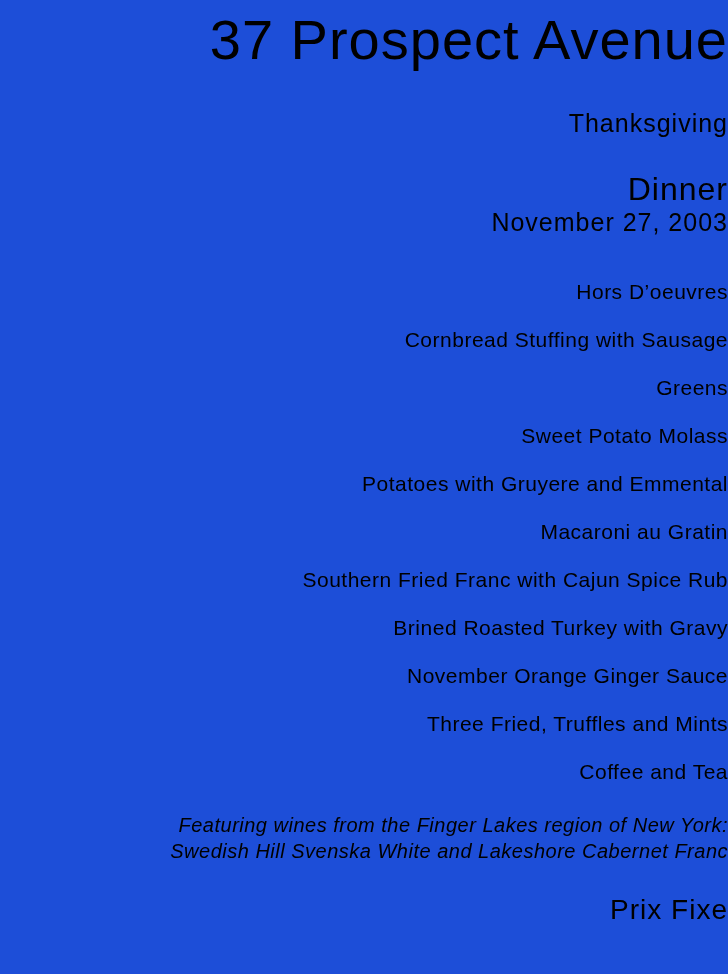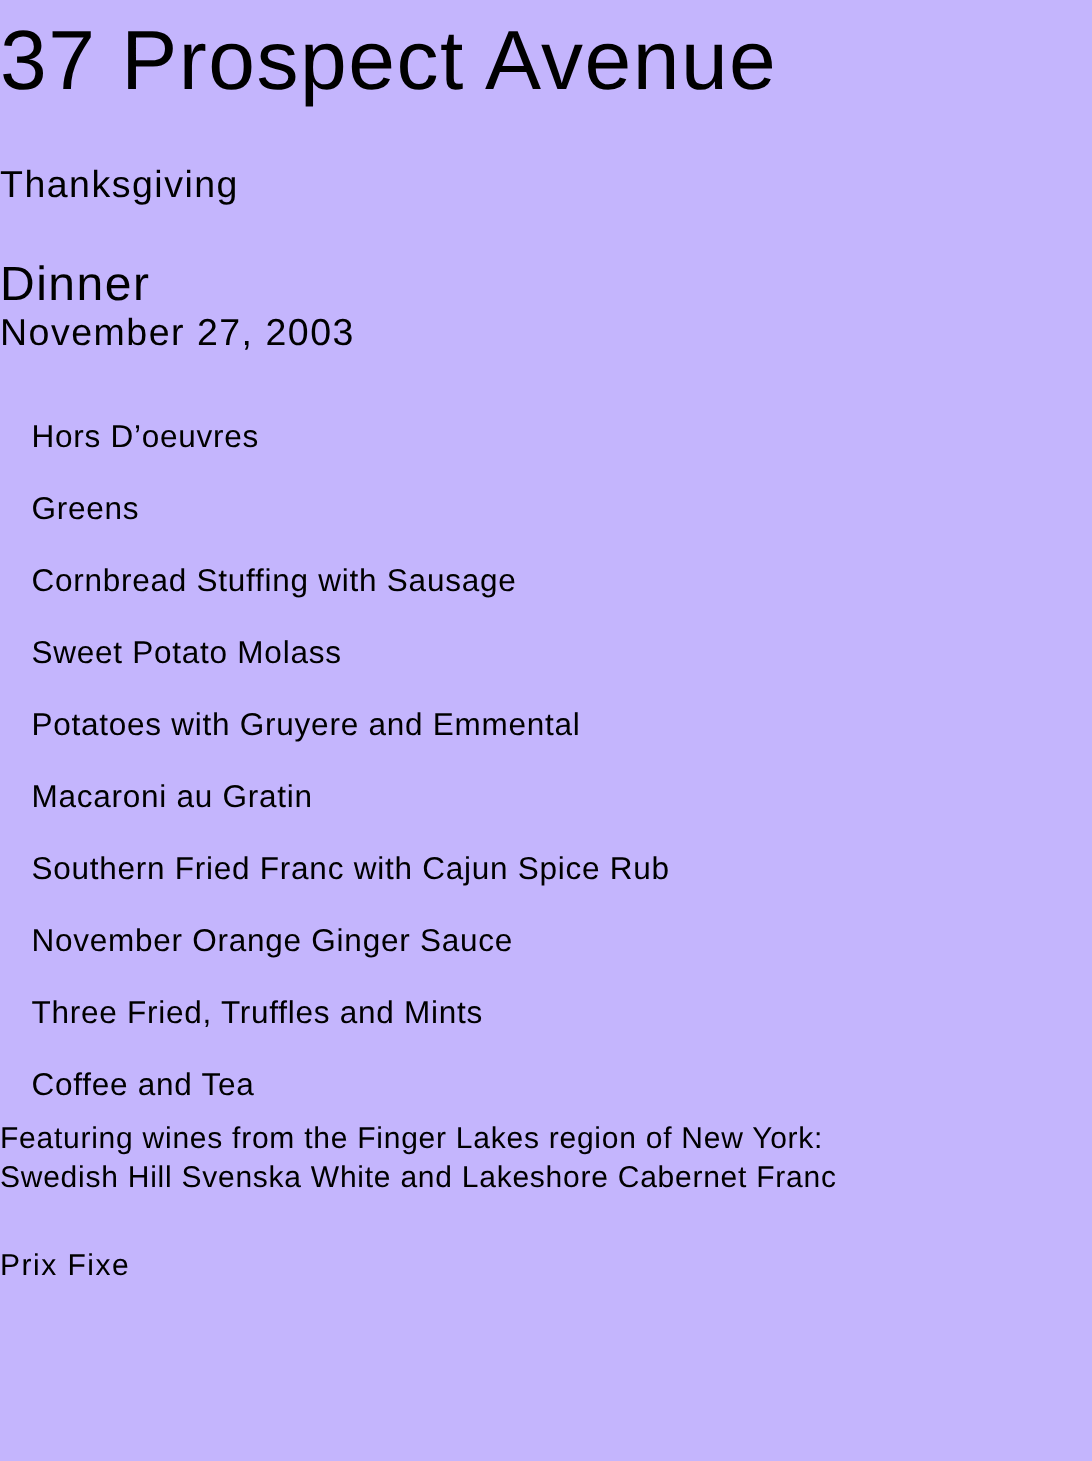--- a/index.html
+++ b/index.html
@@ -11,22 +11,22 @@
     height: 974px;
     background: #ffffff;
     overflow: hidden;
   }
   .menu-page {
     width: 728px;
     height: 974px;
     box-sizing: border-box;
     color: #000000;
     font-family: "Liberation Sans", sans-serif;
-    text-align: left;
-    background: #c4b5fd;
+    text-align: right;
+    background: #1d4ed8;
   }
   .menu-title {
     padding-top: 10px;
     font-size: 56px;
     line-height: 60px;
     font-weight: normal;
     letter-spacing: 1px;
   }
   .menu-occasion {
     margin-top: 38px;
@@ -53,52 +53,54 @@
   .menu-item {
     font-size: 21px;
     line-height: 22px;
     letter-spacing: 0.5px;
     margin-bottom: 26px;
   }
   .menu-item:last-child {
     margin-bottom: 0;
   }
   .wine-note {
-    margin-top: 11px;
+    margin-top: 29px;
     font-size: 20px;
     line-height: 26px;
+    font-style: italic;
     letter-spacing: 0.5px;
   }
   .prix-fixe {
     margin-top: 30px;
-    font-size: 20px;
+    font-size: 28px;
     line-height: 32px;
     letter-spacing: 1px;
   }
 </style>
 </head>
 <body>
 
 <div class="menu-page">
 
   <div class="menu-title">37 Prospect Avenue</div>
 
   <div class="menu-occasion">Thanksgiving</div>
 
   <div class="menu-meal">Dinner</div>
   <div class="menu-date">November 27, 2003</div>
 
   <div class="menu-items">
     <div class="menu-item">Hors D’oeuvres</div>
+    <div class="menu-item">Cornbread Stuffing with Sausage</div>
     <div class="menu-item">Greens</div>
-    <div class="menu-item">Cornbread Stuffing with Sausage</div>
     <div class="menu-item">Sweet Potato Molass</div>
     <div class="menu-item">Potatoes with Gruyere and Emmental</div>
     <div class="menu-item">Macaroni au Gratin</div>
     <div class="menu-item">Southern Fried Franc with Cajun Spice Rub</div>
+    <div class="menu-item">Brined Roasted Turkey with Gravy</div>
     <div class="menu-item">November Orange Ginger Sauce</div>
     <div class="menu-item">Three Fried, Truffles and Mints</div>
     <div class="menu-item">Coffee and Tea</div>
   </div>
 
   <div class="wine-note">
     <div>Featuring wines from the Finger Lakes region of New York:</div>
     <div>Swedish Hill Svenska White and Lakeshore Cabernet Franc</div>
   </div>
 

